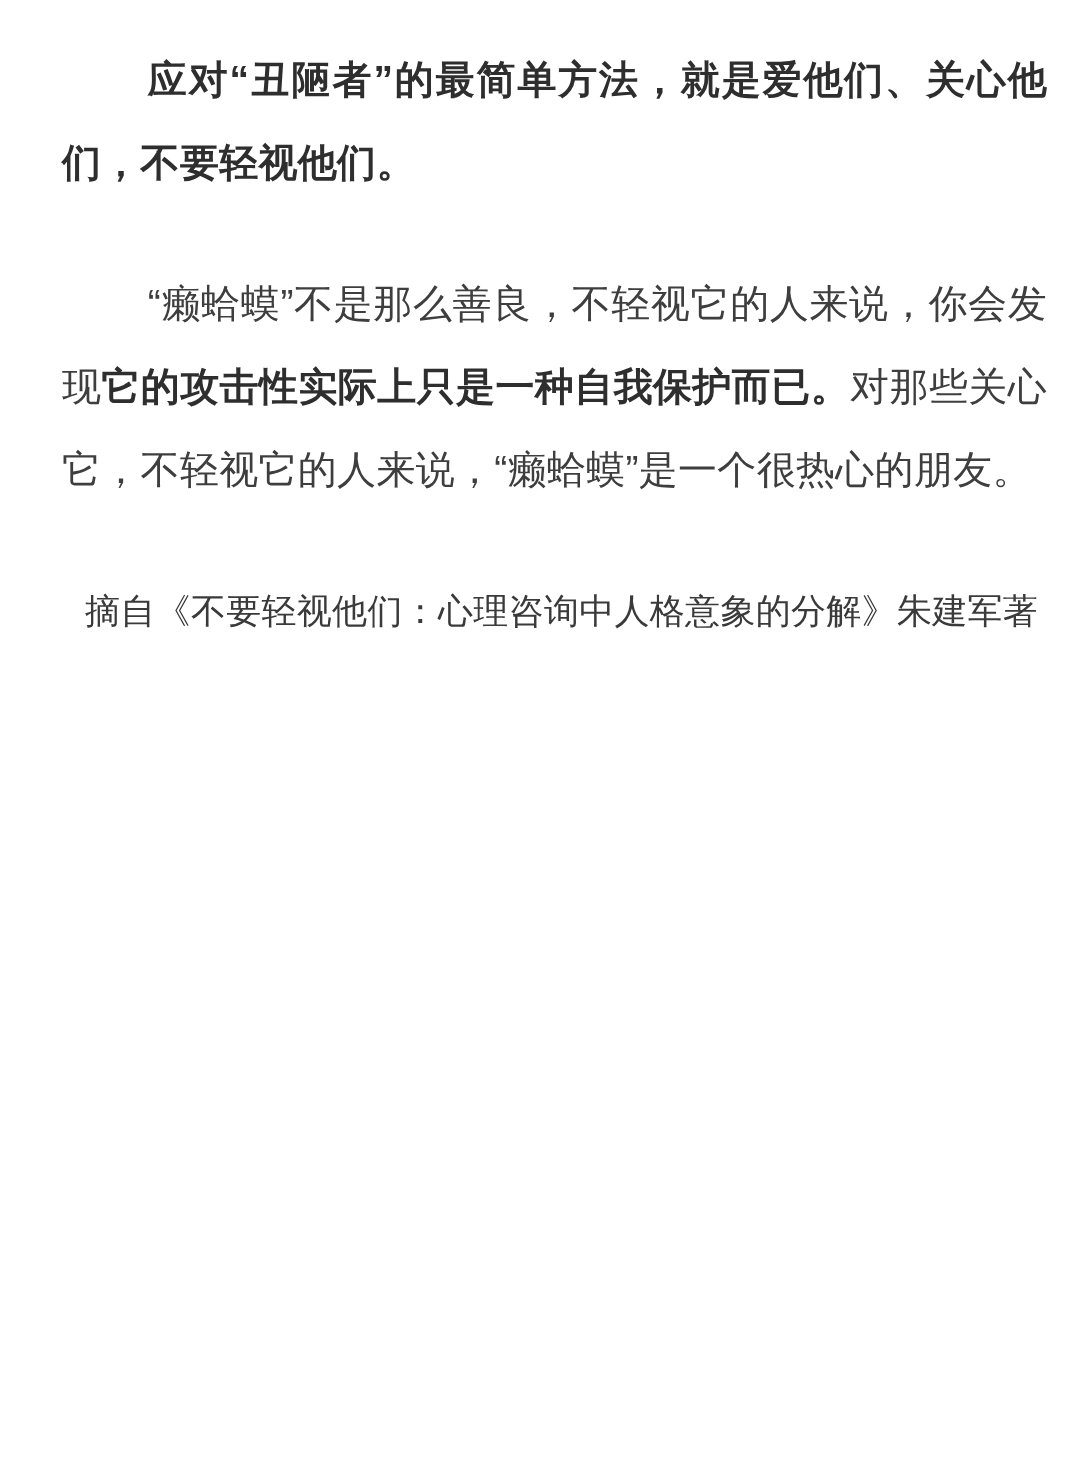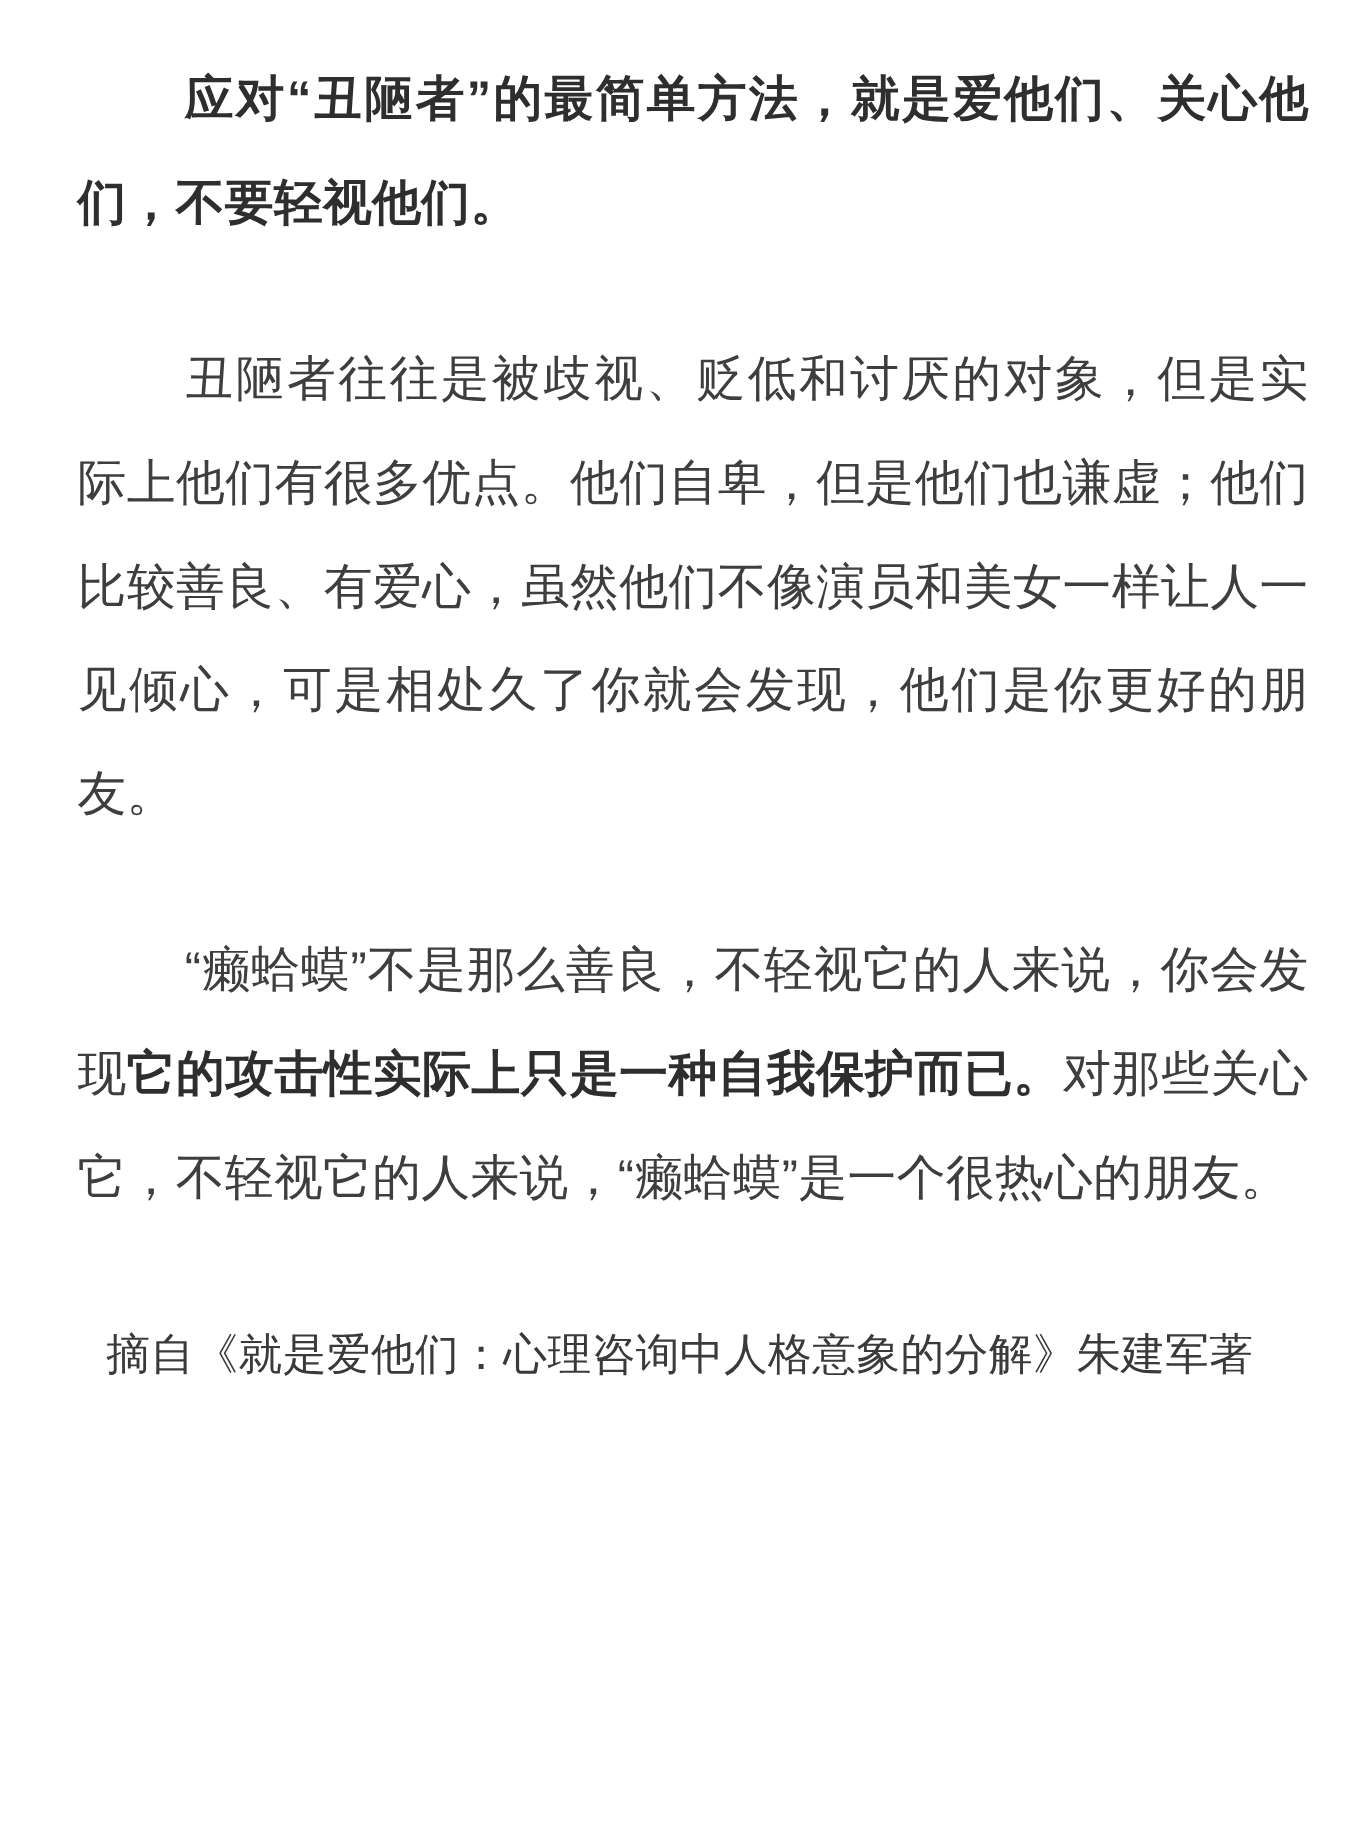--- a/index.html
+++ b/index.html
@@ -48,17 +48,16 @@
     color: var(--text-attribution, #3a3a3a);
     text-indent: 0;
   }
 </style>
 </head>
 <body style="background: rgb(255, 255, 255);">
 
 <main class="article">
   <div>
       <p class="para lead"><span class="seg bold">应对“丑陋者”的最简单方法，就是爱他们、关心他们，不要轻视他们。</span></p>
-      <p class="para "><span class="seg">丑陋者往往是被歧视、贬低和讨厌的对象，但是实际上他们有很多优点。他们自卑，但是他们也谦虚；他们比较善良、有爱心，虽然他们不像演员和美女一样让人一见倾心，可是相处久了你就会发现，他们是你更好的朋友。</span></p>
       <p class="para "><span class="seg">“癞蛤蟆”不是那么善良，不轻视它的人来说，你会发现</span><span class="seg bold">它的攻击性实际上只是一种自我保护而已。</span><span class="seg">对那些关心它，不轻视它的人来说，“癞蛤蟆”是一个很热心的朋友。</span></p>
     </div>
-  <p class="attribution">摘自《就是爱他们：心理咨询中人格意象的分解》朱建军著</p>
+  <p class="attribution">摘自《不要轻视他们：心理咨询中人格意象的分解》朱建军著</p>
 </main>
 
 </body></html>

